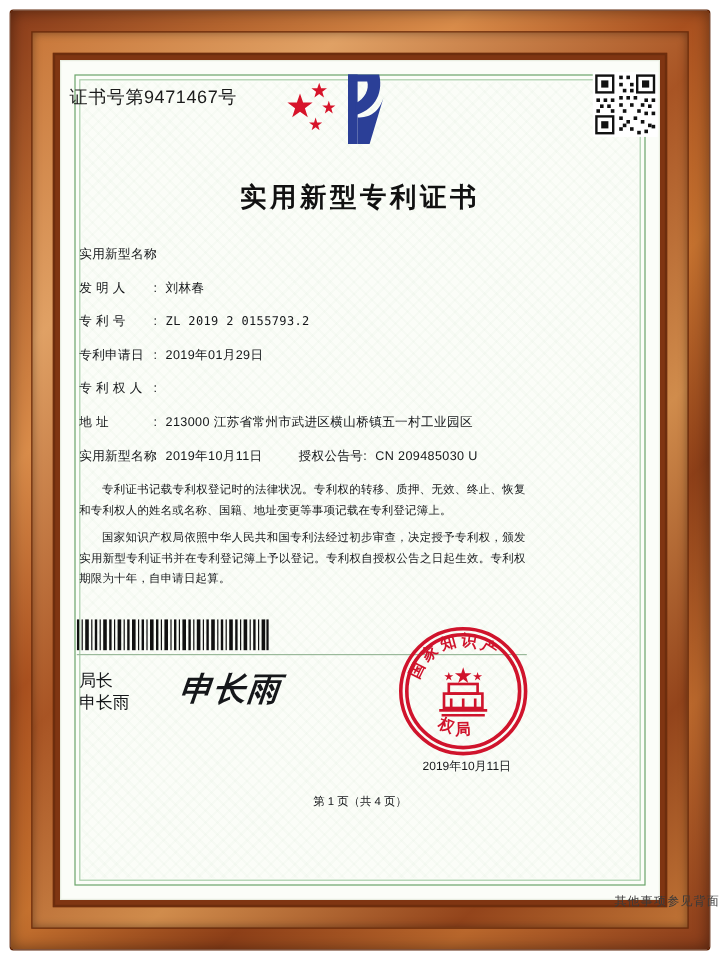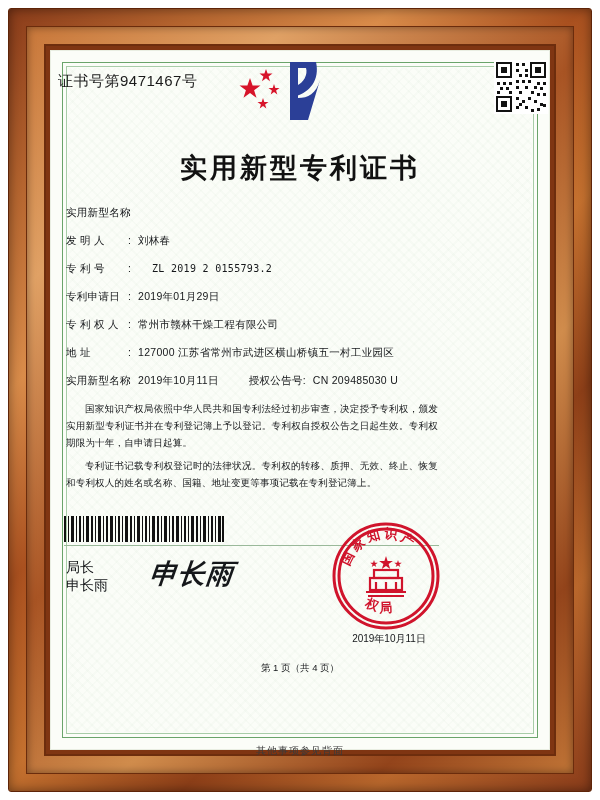--- a/index.html
+++ b/index.html
@@ -99,21 +99,21 @@
     width: 54px; height: 54px;
     background: #fff;
   }
 
   .title {
     position: absolute;
     left: 0; right: 0; top: 150px;
     text-align: center;
     font-family: "DejaVu Serif", "Liberation Serif", serif;
     font-weight: bold;
-    font-size: 27px;
+    font-size: 22px;
     letter-spacing: 3px;
     color: #111;
   }
 
   
   .fields {
     position: absolute;
     left: 66px; top: 205px;
     width: 400px;
   }
@@ -130,21 +130,21 @@
     width: 62px;
     flex: none;
     letter-spacing: .3px;
   }
   .f-colon { width: 10px; flex: none; }
   .f-value { letter-spacing: .3px; }
   .f-row.two-col .f-second-label {
     margin-left: 30px;
     letter-spacing: .3px;
   }
-  .f-mono { font-family: "DejaVu Sans Mono", monospace; font-size: 10px; margin-left: 14px; }
+  .f-mono { font-family: "DejaVu Sans Mono", monospace; font-size: 10px; }
 
   
   .para-wrap {
     position: absolute;
     left: 66px; top: 400px;
     width: 372px;
     font-size: 9.5px;
     line-height: 17px;
     color: #15171a;
     text-align: justify;
@@ -204,21 +204,21 @@
   .page-no {
     position: absolute;
     left: 0; right: 0; top: 662px;
     text-align: center;
     font-size: 9.5px;
     color: #15171a;
   }
   .footnote {
     position: absolute;
     left: 0; right: 0; top: 744px;
-    text-align: center;
+    text-align: right;
     font-size: 10px;
     color: #3a3a3a;
     letter-spacing: 1px;
   }
 </style>
 </head>
 <body>
 
 <div class="frame-outer"></div>
 <div class="frame-bevel"></div>
@@ -326,43 +326,42 @@
 
   <div class="f-row">
     <span class="f-label">专利申请日</span>
     <span class="f-colon">:</span>
     <span class="f-value">2019年01月29日</span>
   </div>
 
   <div class="f-row">
     <span class="f-label">专 利 权 人</span>
     <span class="f-colon">:</span>
-    <span class="f-value">常州市赣林干燥工程有限公司</span>
   </div>
 
   <div class="f-row">
     <span class="f-label">地 址</span>
     <span class="f-colon">:</span>
-    <span class="f-value">127000 江苏省常州市武进区横山桥镇五一村工业园区</span>
+    <span class="f-value">213000 江苏省常州市武进区横山桥镇五一村工业园区</span>
   </div>
 
   <div class="f-row two-col">
     <span class="f-label">实用新型名称</span>
     <span class="f-colon">:</span>
     <span class="f-value">2019年10月11日</span>
     <span class="f-second-label">授权公告号</span>
     <span class="f-colon">:</span>
     <span class="f-value">CN 209485030 U</span>
   </div>
 
 </div>
 
 <div class="para-wrap">
+  <p class="para">专利证书记载专利权登记时的法律状况。专利权的转移、质押、无效、终止、恢复和专利权人的姓名或名称、国籍、地址变更等事项记载在专利登记簿上。</p>
   <p class="para">国家知识产权局依照中华人民共和国专利法经过初步审查，决定授予专利权，颁发实用新型专利证书并在专利登记簿上予以登记。专利权自授权公告之日起生效。专利权期限为十年，自申请日起算。</p>
-  <p class="para">专利证书记载专利权登记时的法律状况。专利权的转移、质押、无效、终止、恢复和专利权人的姓名或名称、国籍、地址变更等事项记载在专利登记簿上。</p>
 </div>
 
 <div class="barcode">
   <svg viewBox="0 0 160 26" width="160" height="26" preserveAspectRatio="none">
     <g fill="#111">
       <rect x="0" y="0" width="2" height="26"></rect>
         <rect x="4" y="0" width="1" height="26"></rect>
       <rect x="7" y="0" width="3" height="26"></rect>
         <rect x="12" y="0" width="1" height="26"></rect>
       <rect x="15" y="0" width="2" height="26"></rect>

